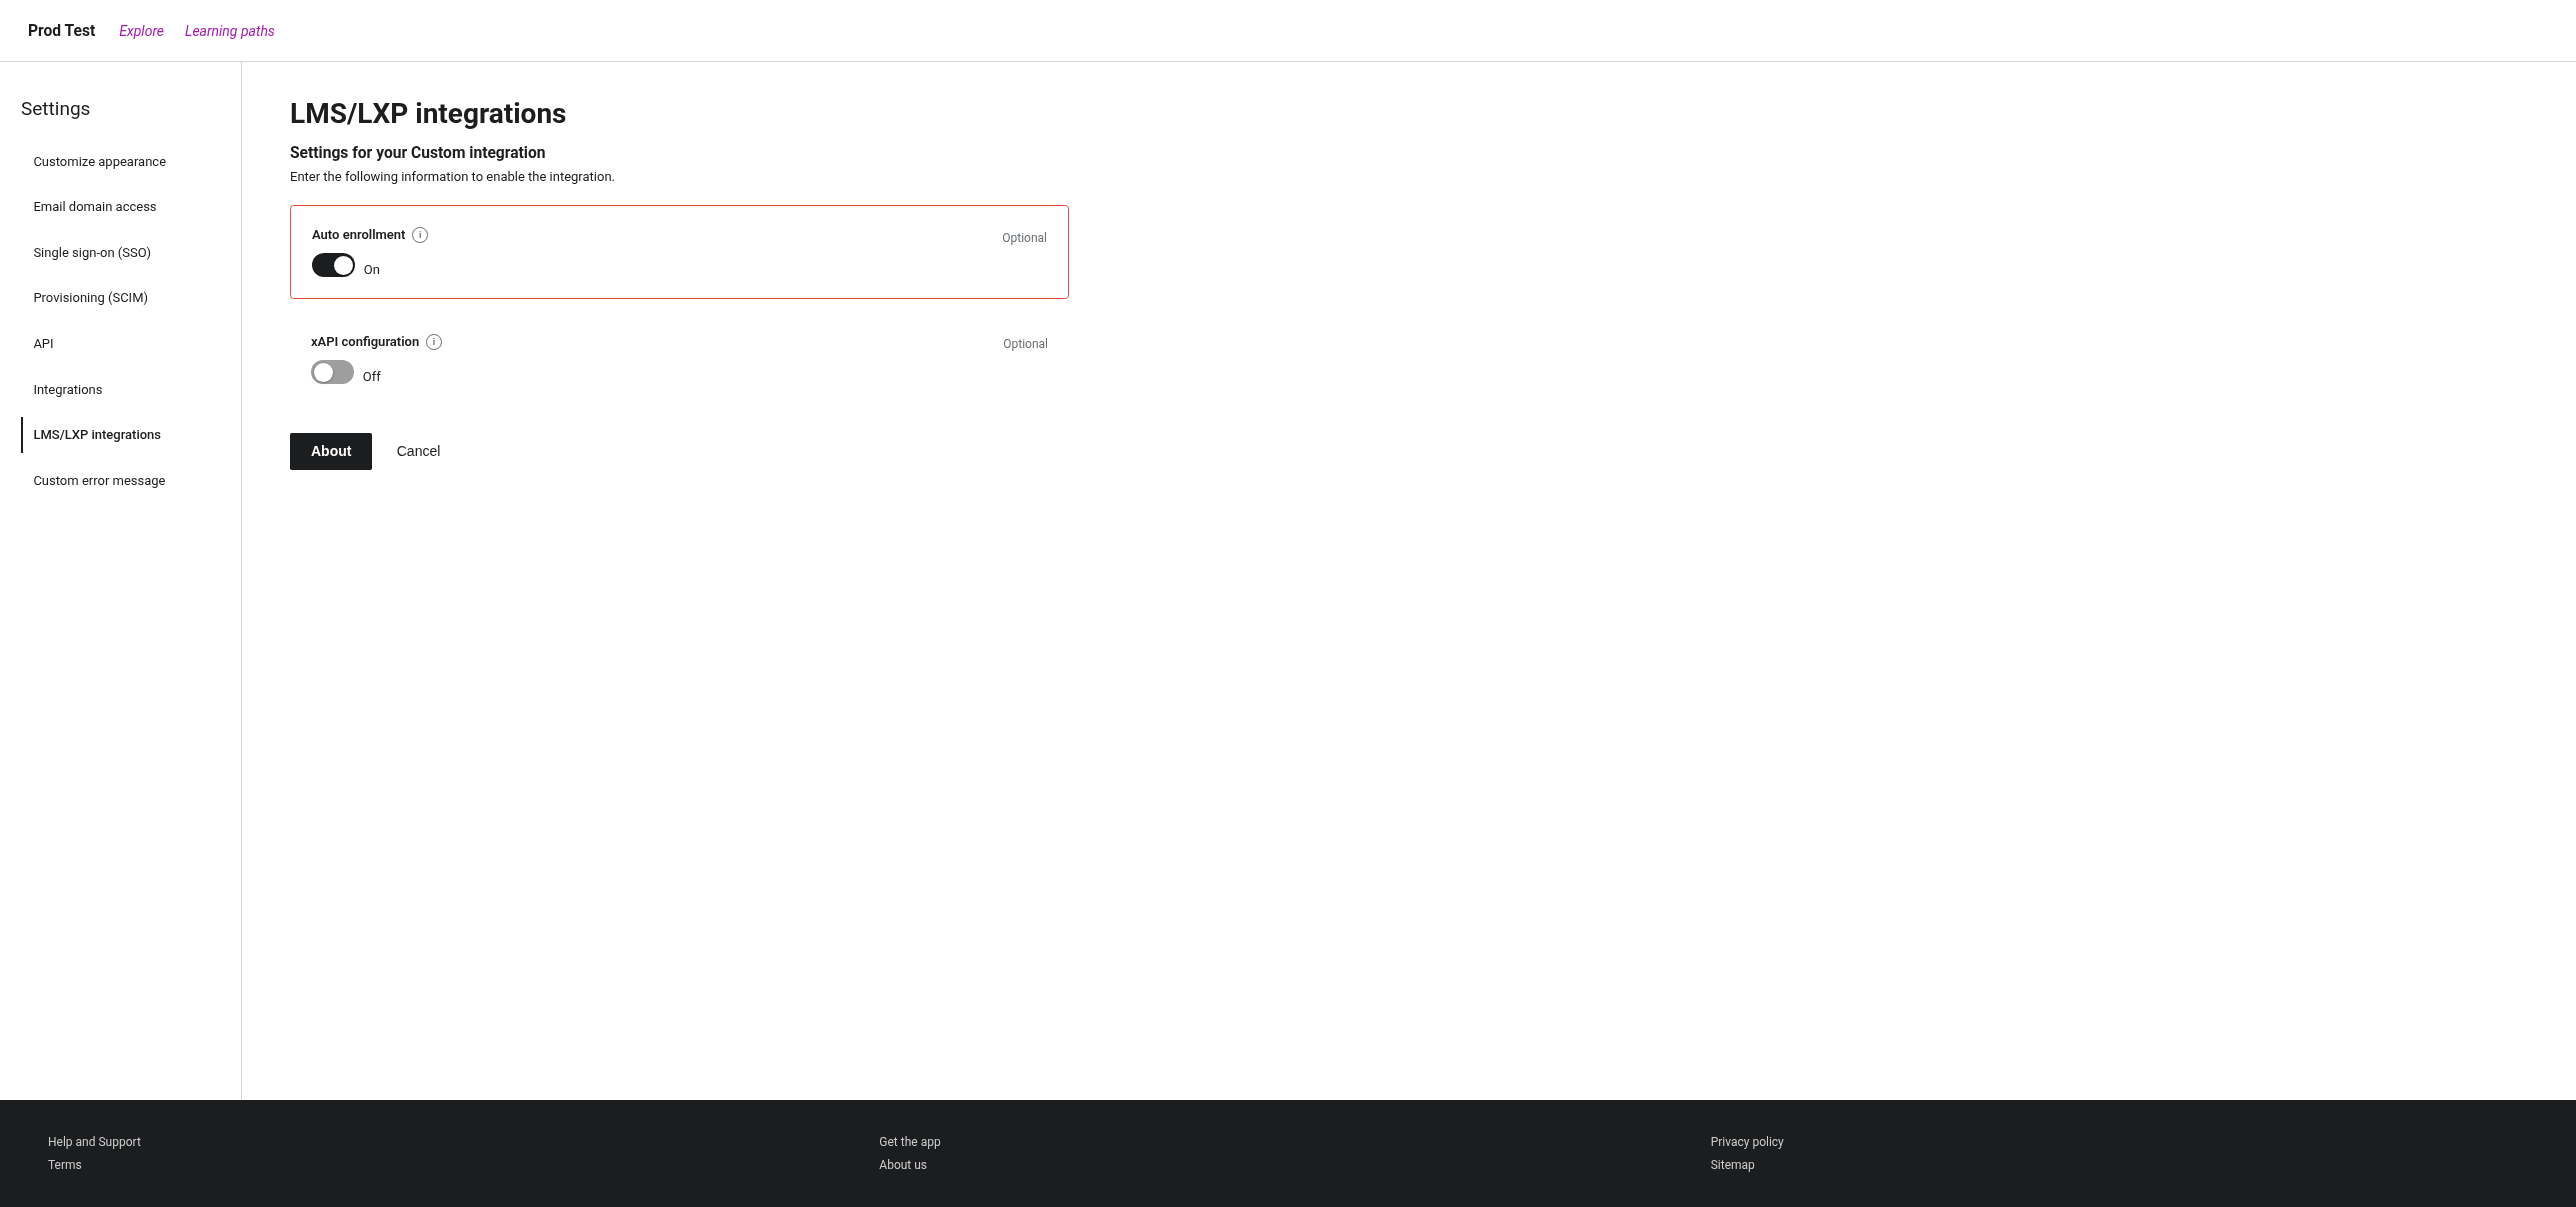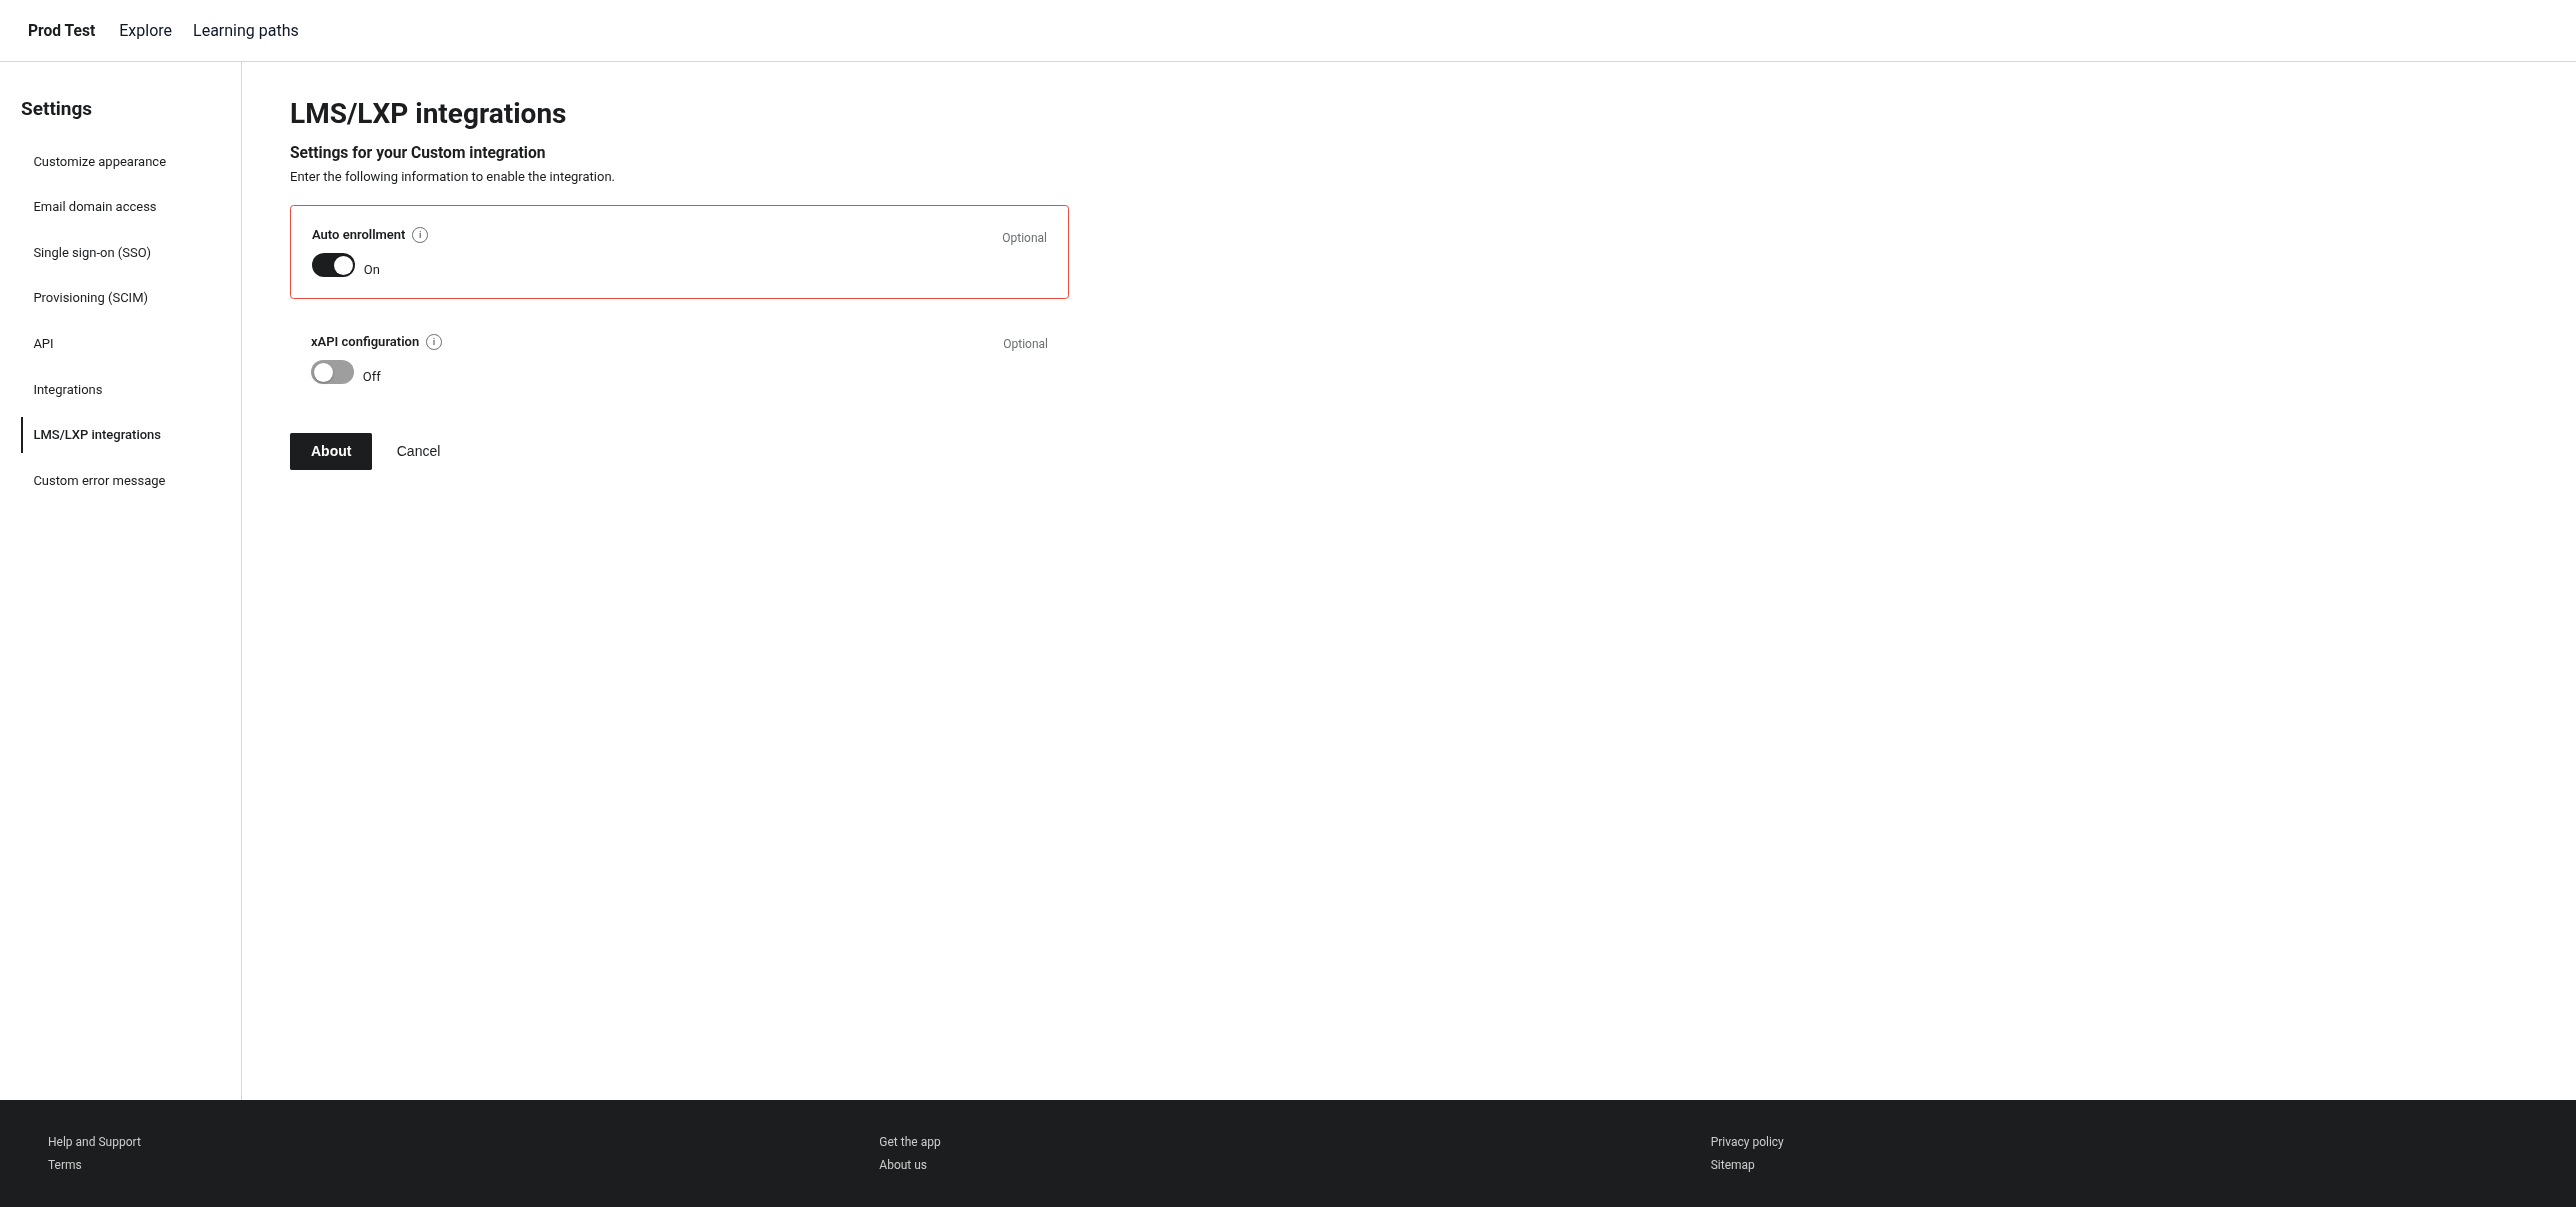--- a/index.html
+++ b/index.html
@@ -22,24 +22,25 @@
       margin-right: 24px;
       white-space: nowrap;
     }
     .header-nav {
       display: flex;
       align-items: center;
       gap: 21px;
       margin-right: 21px;
     }
     .header-nav-item {
-      font-size: 16px;
-      color: #0f172a;
+      font-size: 14px;
+      color: #a21caf;
       cursor: pointer;
       white-space: nowrap;
+      font-style: italic;
     }
     .search-bar {
       flex: 1;
       display: flex;
       align-items: center;
       border: 1.3px solid #1c1d1f;
       border-radius: 21px;
       padding: 7px 17.3px;
       gap: 8.7px;
       max-width: 952px;
@@ -66,21 +67,21 @@
 
     
     .sidebar {
       width: 242px;
       flex-shrink: 0;
       border-right: 0.9px solid #d1d7dc;
       padding: 35px 21px;
     }
     .sidebar-title {
       font-size: 19px;
-      font-weight: 700;
+      font-weight: 400;
       color: #1c1d1f;
       margin-bottom: 24px;
     }
     .sidebar-items {
       display: flex;
       flex-direction: column;
       gap: 10px;
     }
     .sidebar-item {
       font-size: 13px;

